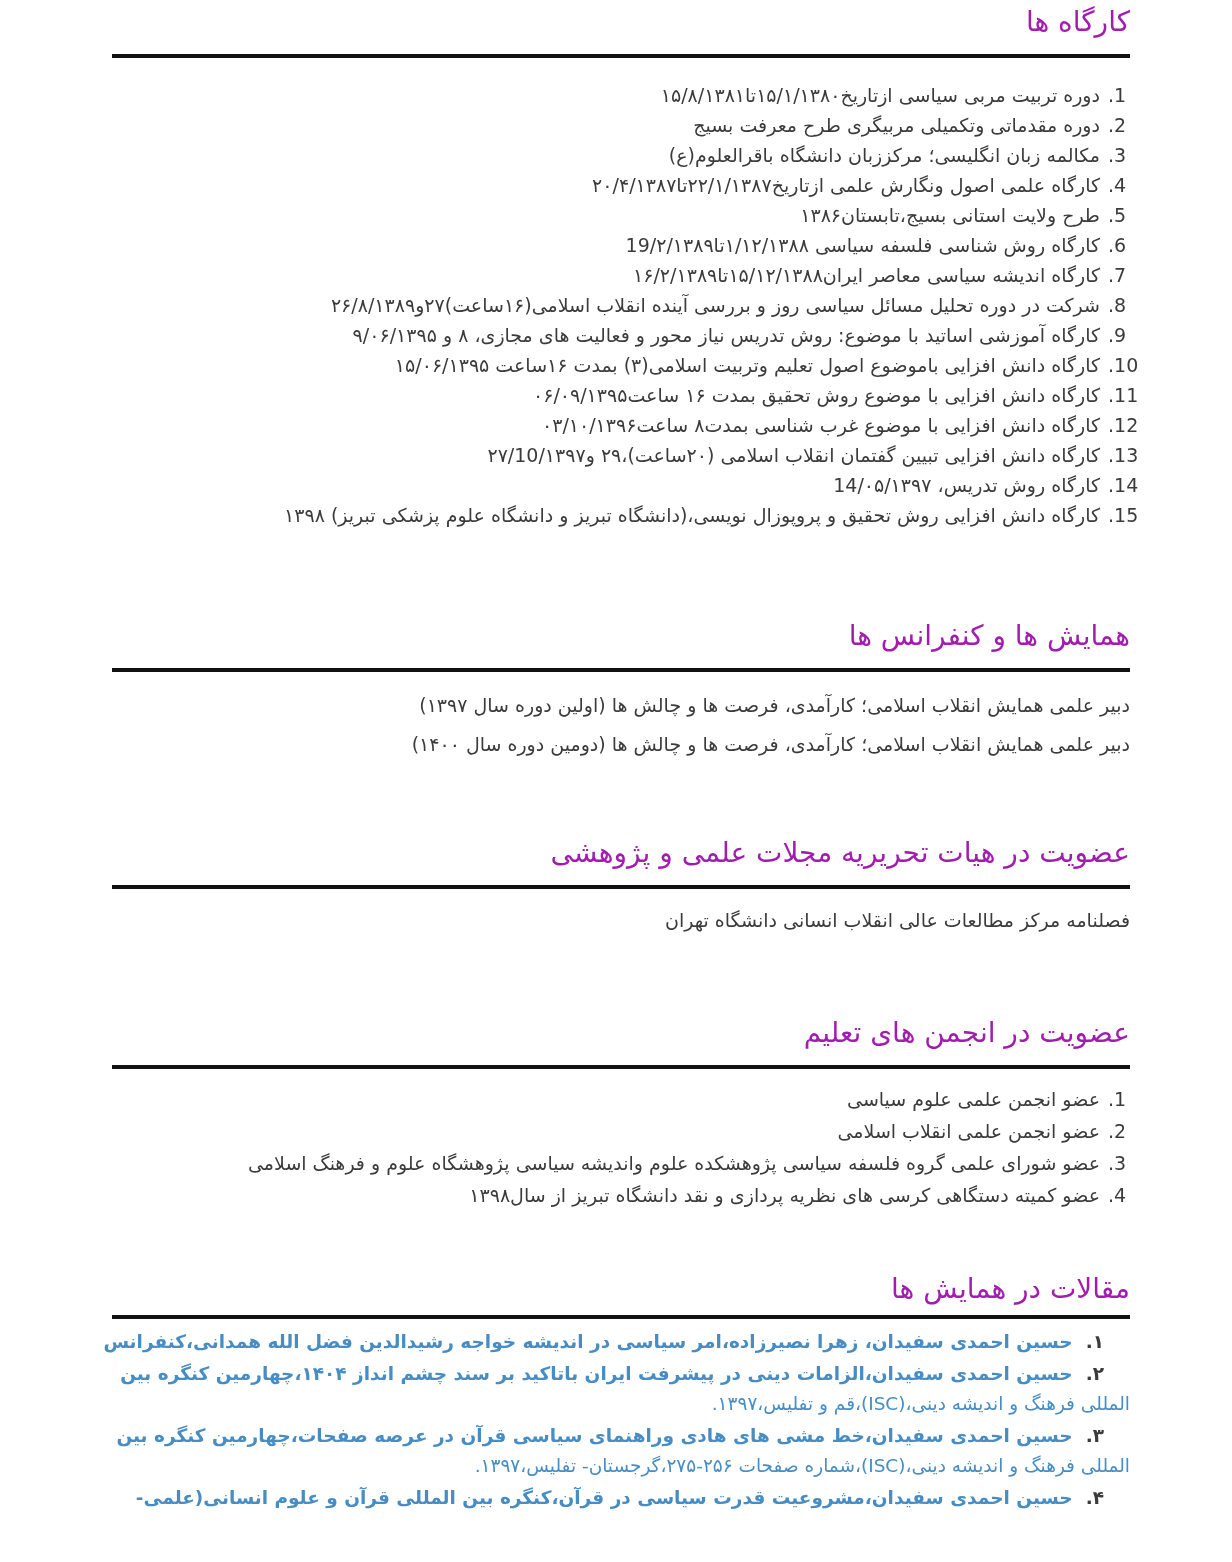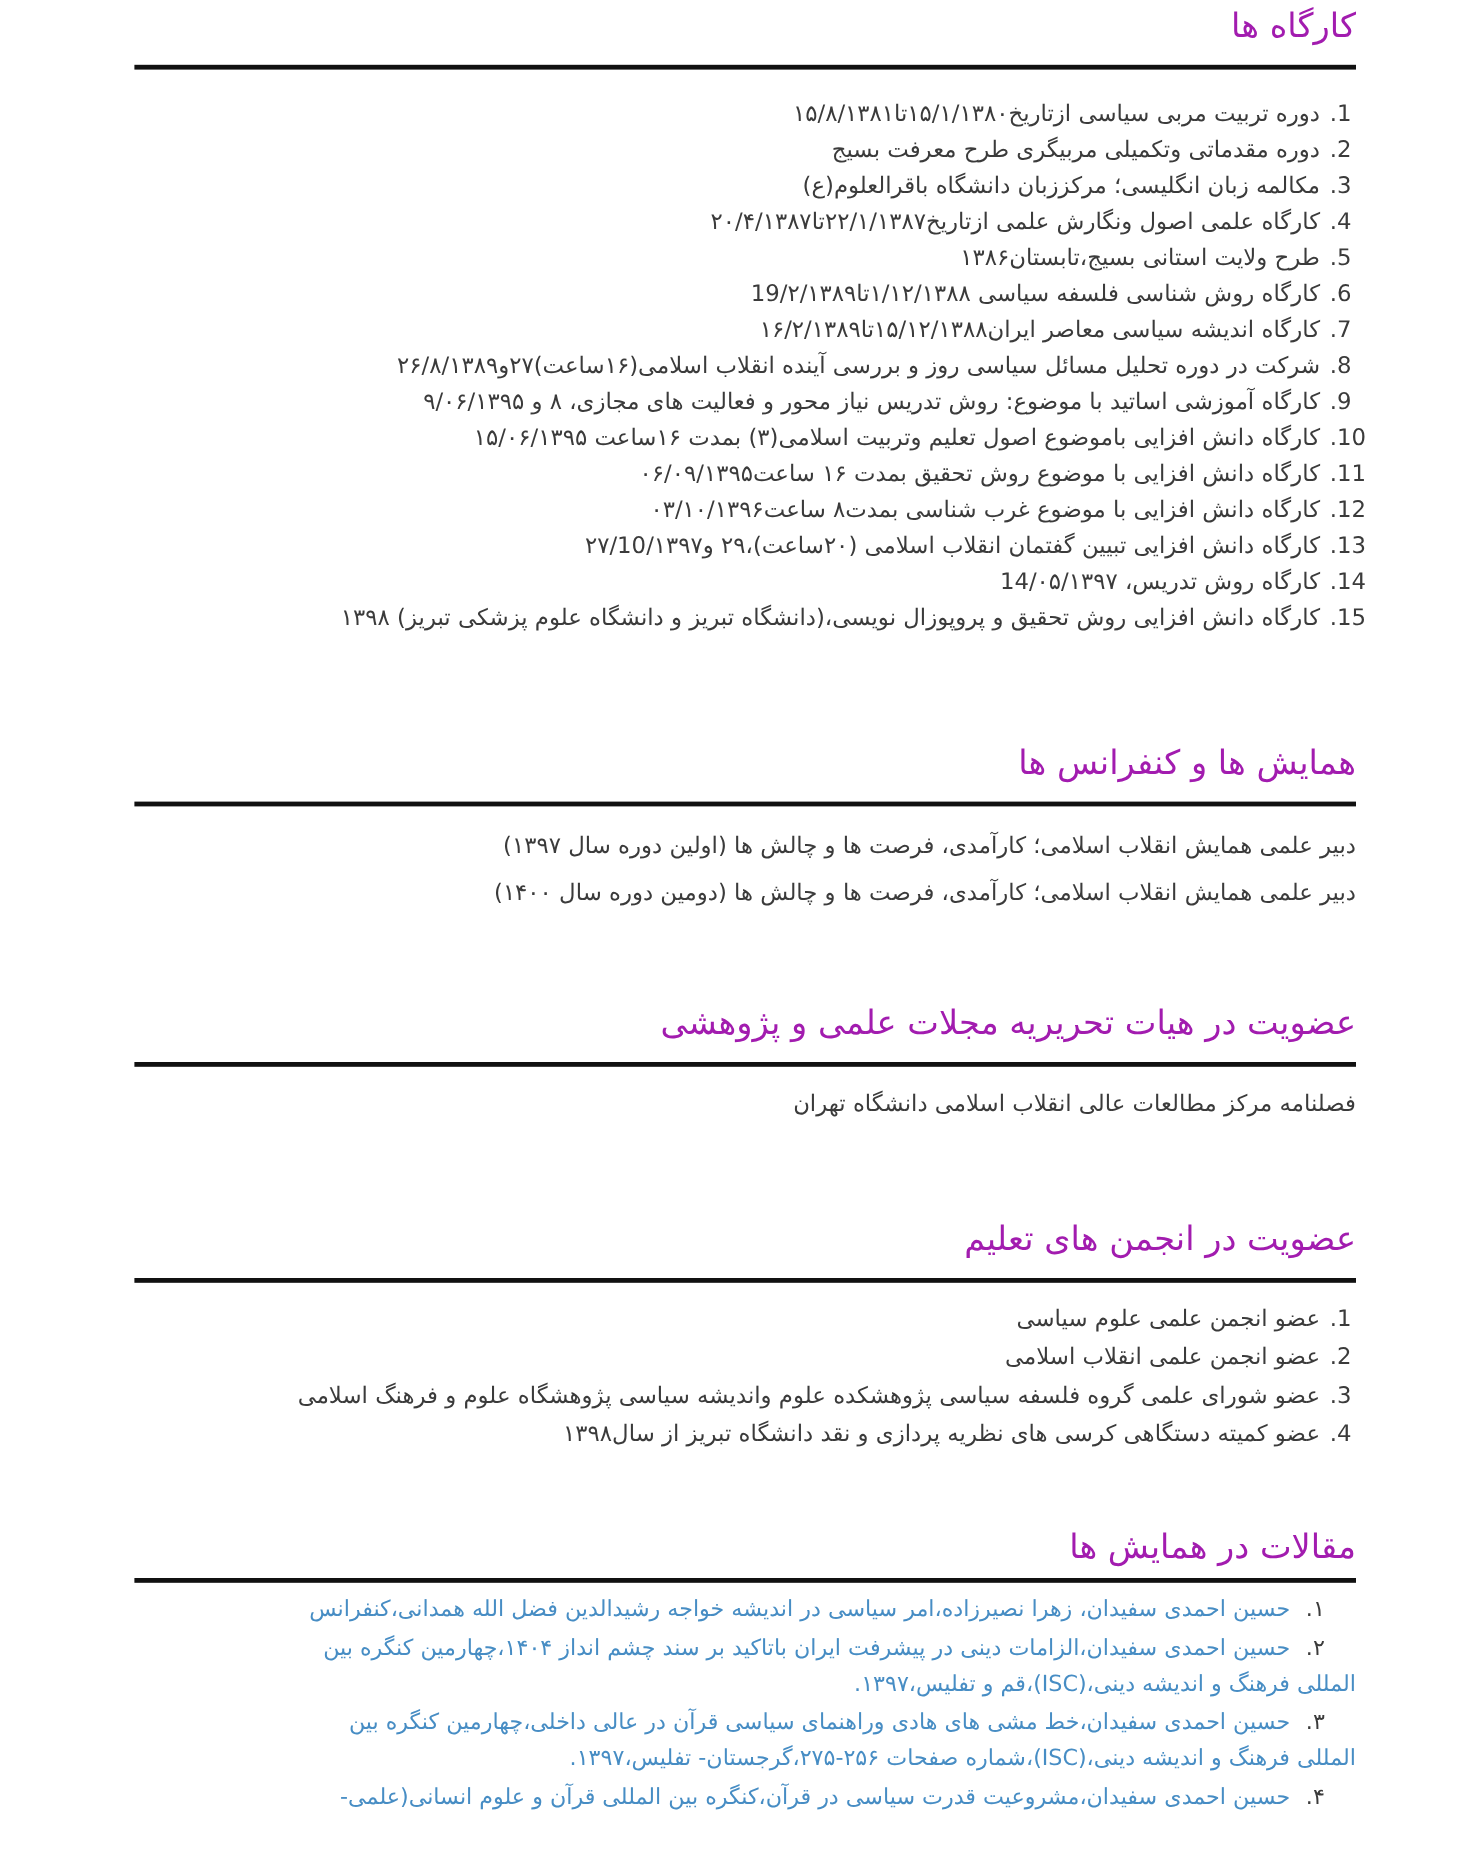--- a/index.html
+++ b/index.html
@@ -62,21 +62,21 @@
     font-size: 19px;
     line-height: 30px;
     white-space: nowrap;
   }
   .sec-conferences .entry:first-of-type { margin-top: 18px; }
   .sec-editorial .entry { margin-top: 16px; }
 
   .papers { margin-top: 8px; font-size: 18.5px; }
   .paper { margin: 0 0 2px 0; color: #478dc4; }
   .pline { line-height: 30px; white-space: nowrap; }
-  .pline.l1 { padding-right: 26px; }
+  .pline.l1 { padding-right: 26px; font-weight: bold; }
   .pnum { color: #3b3b3b; margin-left: 13px; }
   .pline.l2:empty { display: none; }
 </style>
 </head>
 <body>
 
 <div class="page">
 
   <section class="sec-workshops">
     <h2 class="sec-title">کارگاه ها</h2>
@@ -103,21 +103,21 @@
   <section class="sec-conferences">
     <h2 class="sec-title">همایش ها و کنفرانس ها</h2>
     <hr class="rule">
     <p class="entry">دبیر علمی همایش انقلاب اسلامی؛ کارآمدی، فرصت ها و چالش ها (اولین دوره  سال ۱۳۹۷)</p>
     <p class="entry">دبیر علمی همایش انقلاب اسلامی؛ کارآمدی، فرصت ها و چالش ها (دومین دوره  سال ۱۴۰۰)</p>
   </section>
 
   <section class="sec-editorial">
     <h2 class="sec-title">عضویت در هیات تحریریه مجلات علمی و پژوهشی</h2>
     <hr class="rule">
-    <p class="entry">فصلنامه مرکز مطالعات عالی انقلاب اسلامی دانشگاه تهران</p>
+    <p class="entry">فصلنامه مرکز مطالعات عالی انقلاب انسانی دانشگاه تهران</p>
   </section>
 
   <section class="sec-associations">
     <h2 class="sec-title">عضویت در انجمن های تعلیم</h2>
     <hr class="rule">
     <ol class="num-list assoc-list">
       <li>عضو انجمن علمی علوم سیاسی</li>
       <li>عضو انجمن علمی انقلاب اسلامی</li>
       <li>عضو شورای علمی گروه فلسفه سیاسی پژوهشکده علوم واندیشه سیاسی پژوهشگاه علوم و فرهنگ اسلامی</li>
       <li>عضو کمیته دستگاهی کرسی های نظریه پردازی و نقد  دانشگاه تبریز از سال۱۳۹۸</li>
@@ -137,21 +137,21 @@
 
       <div class="paper">
         <div class="pline l1">
           <span class="pnum">۲.</span><span>حسین احمدی سفیدان،الزامات دینی در پیشرفت ایران باتاکید بر سند چشم انداز ۱۴۰۴،چهارمین کنگره بین</span>
         </div>
         <div class="pline l2">المللی فرهنگ و اندیشه دینی،(ISC)،قم و تفلیس،۱۳۹۷.</div>
       </div>
 
       <div class="paper">
         <div class="pline l1">
-          <span class="pnum">۳.</span><span>حسین احمدی سفیدان،خط مشی های هادی وراهنمای سیاسی قرآن در عالی داخلی،چهارمین کنگره بین</span>
+          <span class="pnum">۳.</span><span>حسین احمدی سفیدان،خط مشی های هادی وراهنمای سیاسی قرآن در عرصه صفحات،چهارمین کنگره بین</span>
         </div>
         <div class="pline l2">المللی فرهنگ و اندیشه دینی،(ISC)،شماره صفحات ۲۵۶-۲۷۵،گرجستان- تفلیس،۱۳۹۷.</div>
       </div>
 
       <div class="paper">
         <div class="pline l1">
           <span class="pnum">۴.</span><span>حسین احمدی سفیدان،مشروعیت قدرت سیاسی در قرآن،کنگره بین المللی قرآن و علوم انسانی(علمی-</span>
         </div>
 
       </div>

